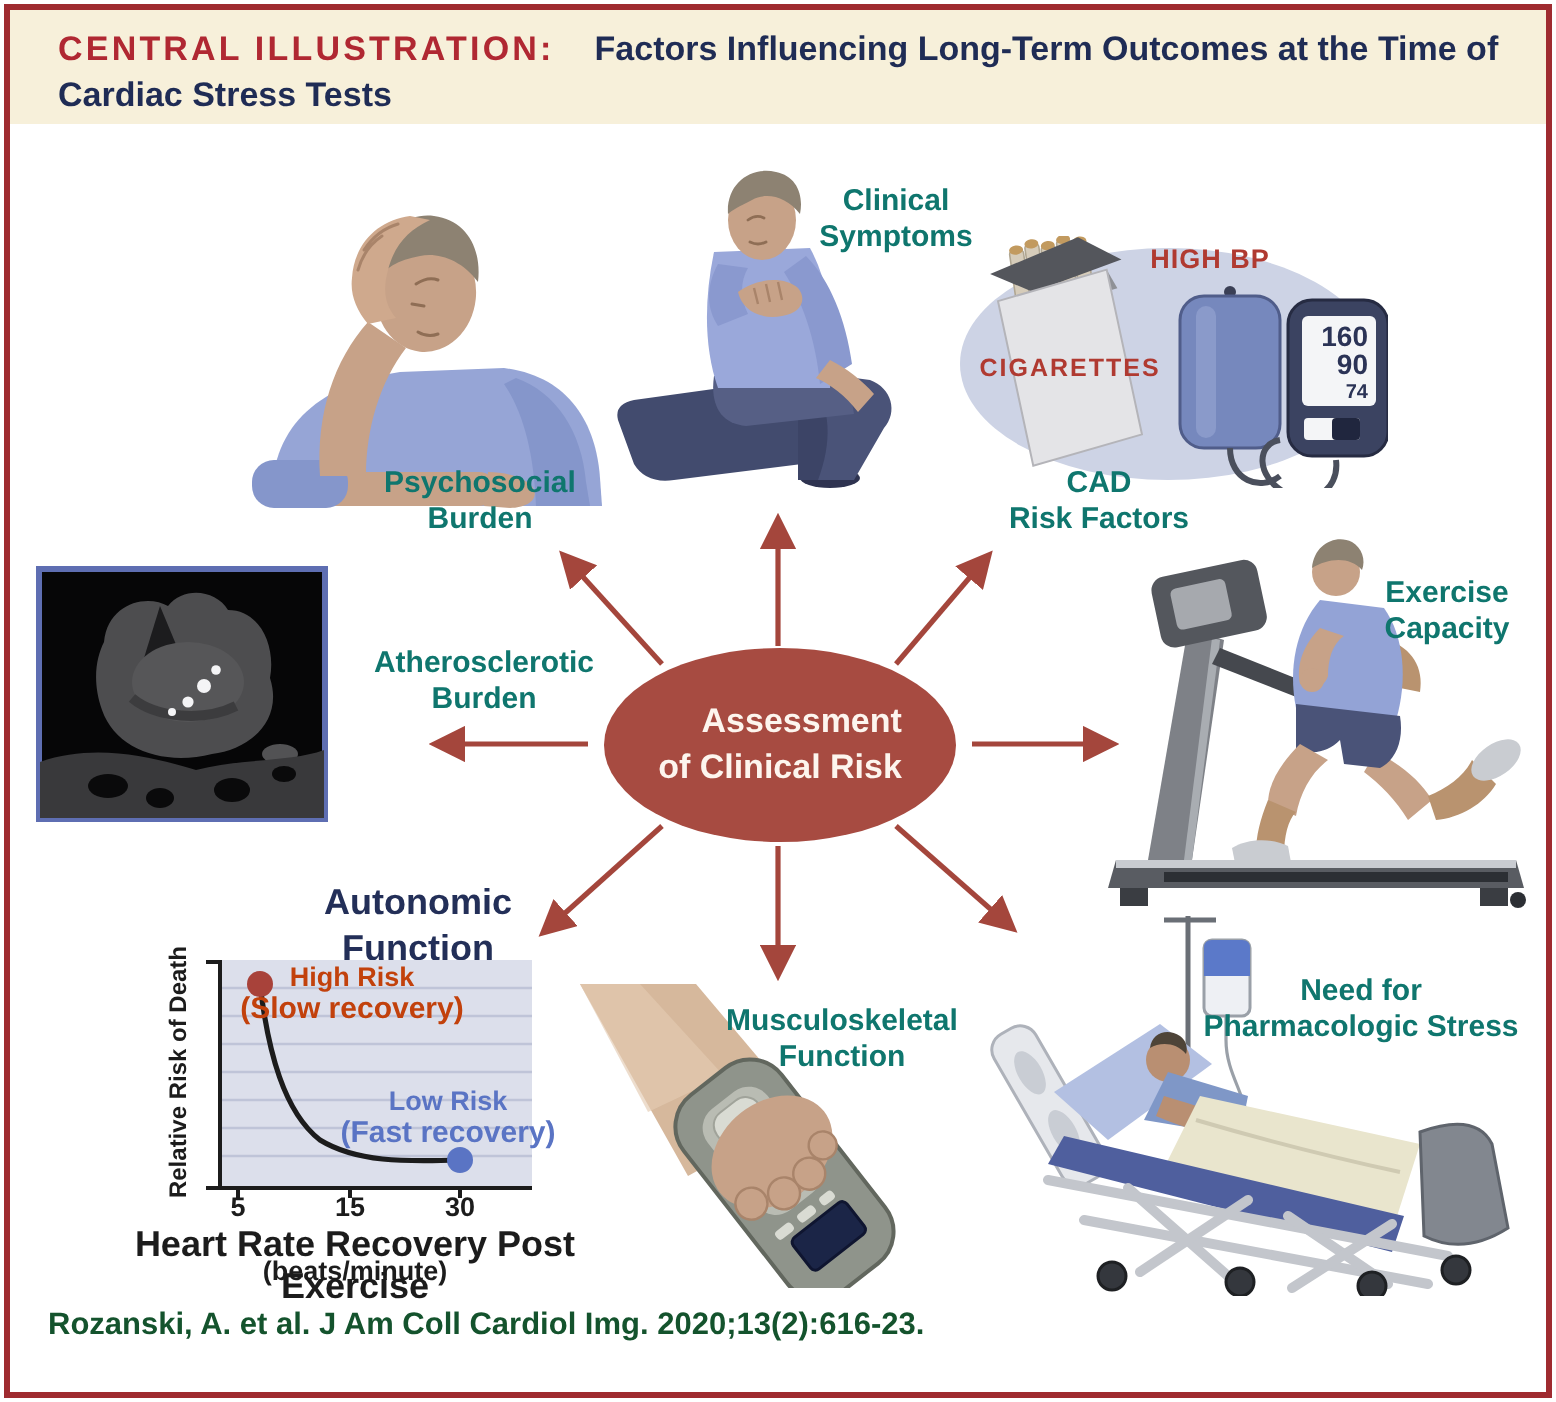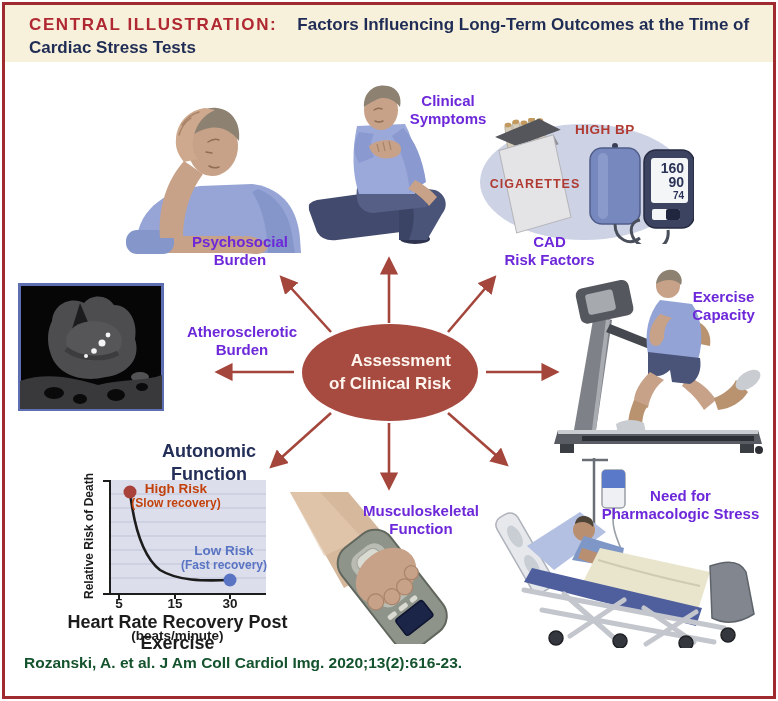--- a/index.html
+++ b/index.html
@@ -7,21 +7,21 @@
     position:relative;width:778px;height:701px;background:#ffffff;overflow:hidden;
     font-family:"Liberation Sans",sans-serif;
   }
   .frame{position:absolute;inset:2px;border:3px solid #9f2b30;pointer-events:none;z-index:20;}
   .title-band{position:absolute;left:5px;top:5px;right:5px;height:57px;background:#f7f0da;z-index:1;}
   .title-text{margin:0;padding:8px 20px 0 24px;font-size:17px;font-weight:bold;line-height:1.38;}
   .title-prefix{color:#b02832;letter-spacing:1.6px;margin-right:20px;}
   .title-main{color:#1f2c55;}
   .node-label{
     position:absolute;z-index:6;font-weight:bold;font-size:15px;line-height:1.2;
-    color:#6d28d9;text-align:center;white-space:pre-line;
+    color:#0f766e;text-align:center;white-space:pre-line;
   }
   .illus{position:absolute;z-index:2;}
   .center-oval{
     position:absolute;left:302px;top:324px;width:176px;height:97px;background:#a74b41;
     border-radius:50%;display:flex;align-items:center;justify-content:center;z-index:4;
   }
   .center-oval span{
     color:#fdf5ee;font-weight:bold;font-size:17px;line-height:1.3;text-align:right;white-space:pre-line;
   }
   .arrows{position:absolute;left:0;top:0;z-index:5;pointer-events:none;}
@@ -32,21 +32,21 @@
   .chart-title{position:absolute;left:84px;top:4px;width:130px;text-align:center;font-weight:bold;
     font-size:18px;line-height:1.25;color:#232f58;white-space:pre-line;}
   .chart-ylabel{position:absolute;left:-45px;top:92px;width:150px;height:16px;text-align:center;
     font-size:12px;font-weight:bold;color:#1c1c1c;transform:rotate(-90deg);}
   .chart-plot{position:absolute;left:48px;top:42px;overflow:visible;}
   .xtick{position:absolute;top:160px;width:22px;text-align:center;font-size:13.5px;font-weight:bold;color:#1c1c1c;}
   .xlabel1{position:absolute;left:0;top:176px;width:235px;text-align:center;font-size:18px;font-weight:bold;color:#1c1c1c;}
   .xlabel2{position:absolute;left:0;top:192px;width:235px;text-align:center;font-size:13.5px;font-weight:bold;color:#1c1c1c;}
   .anno{position:absolute;width:112px;text-align:center;line-height:1.1;z-index:4;}
   .anno .l1{font-size:13.5px;font-weight:bold;}
-  .anno .l2{font-size:12px;font-weight:bold;}
+  .anno .l2{font-size:15px;font-weight:bold;}
   .anno-high{left:60px;top:46px;color:#c2410c;}
   .anno-low{left:108px;top:108px;color:#5a74c4;}
   svg text{font-family:"Liberation Sans",sans-serif;}
 </style>
 </head>
 <body>
 
 <div class="canvas">
 
   <header class="title-band">

